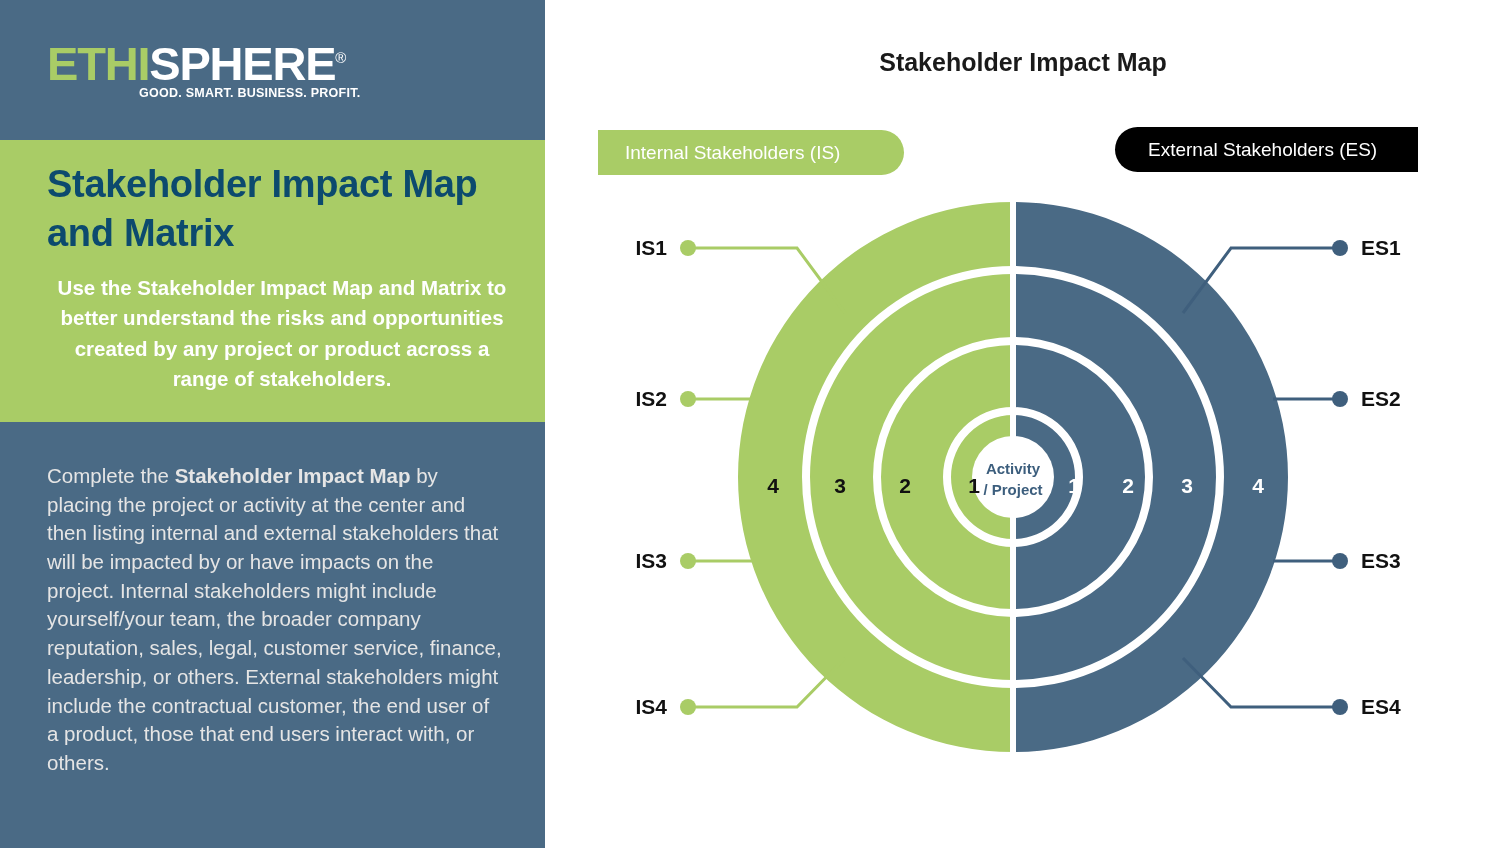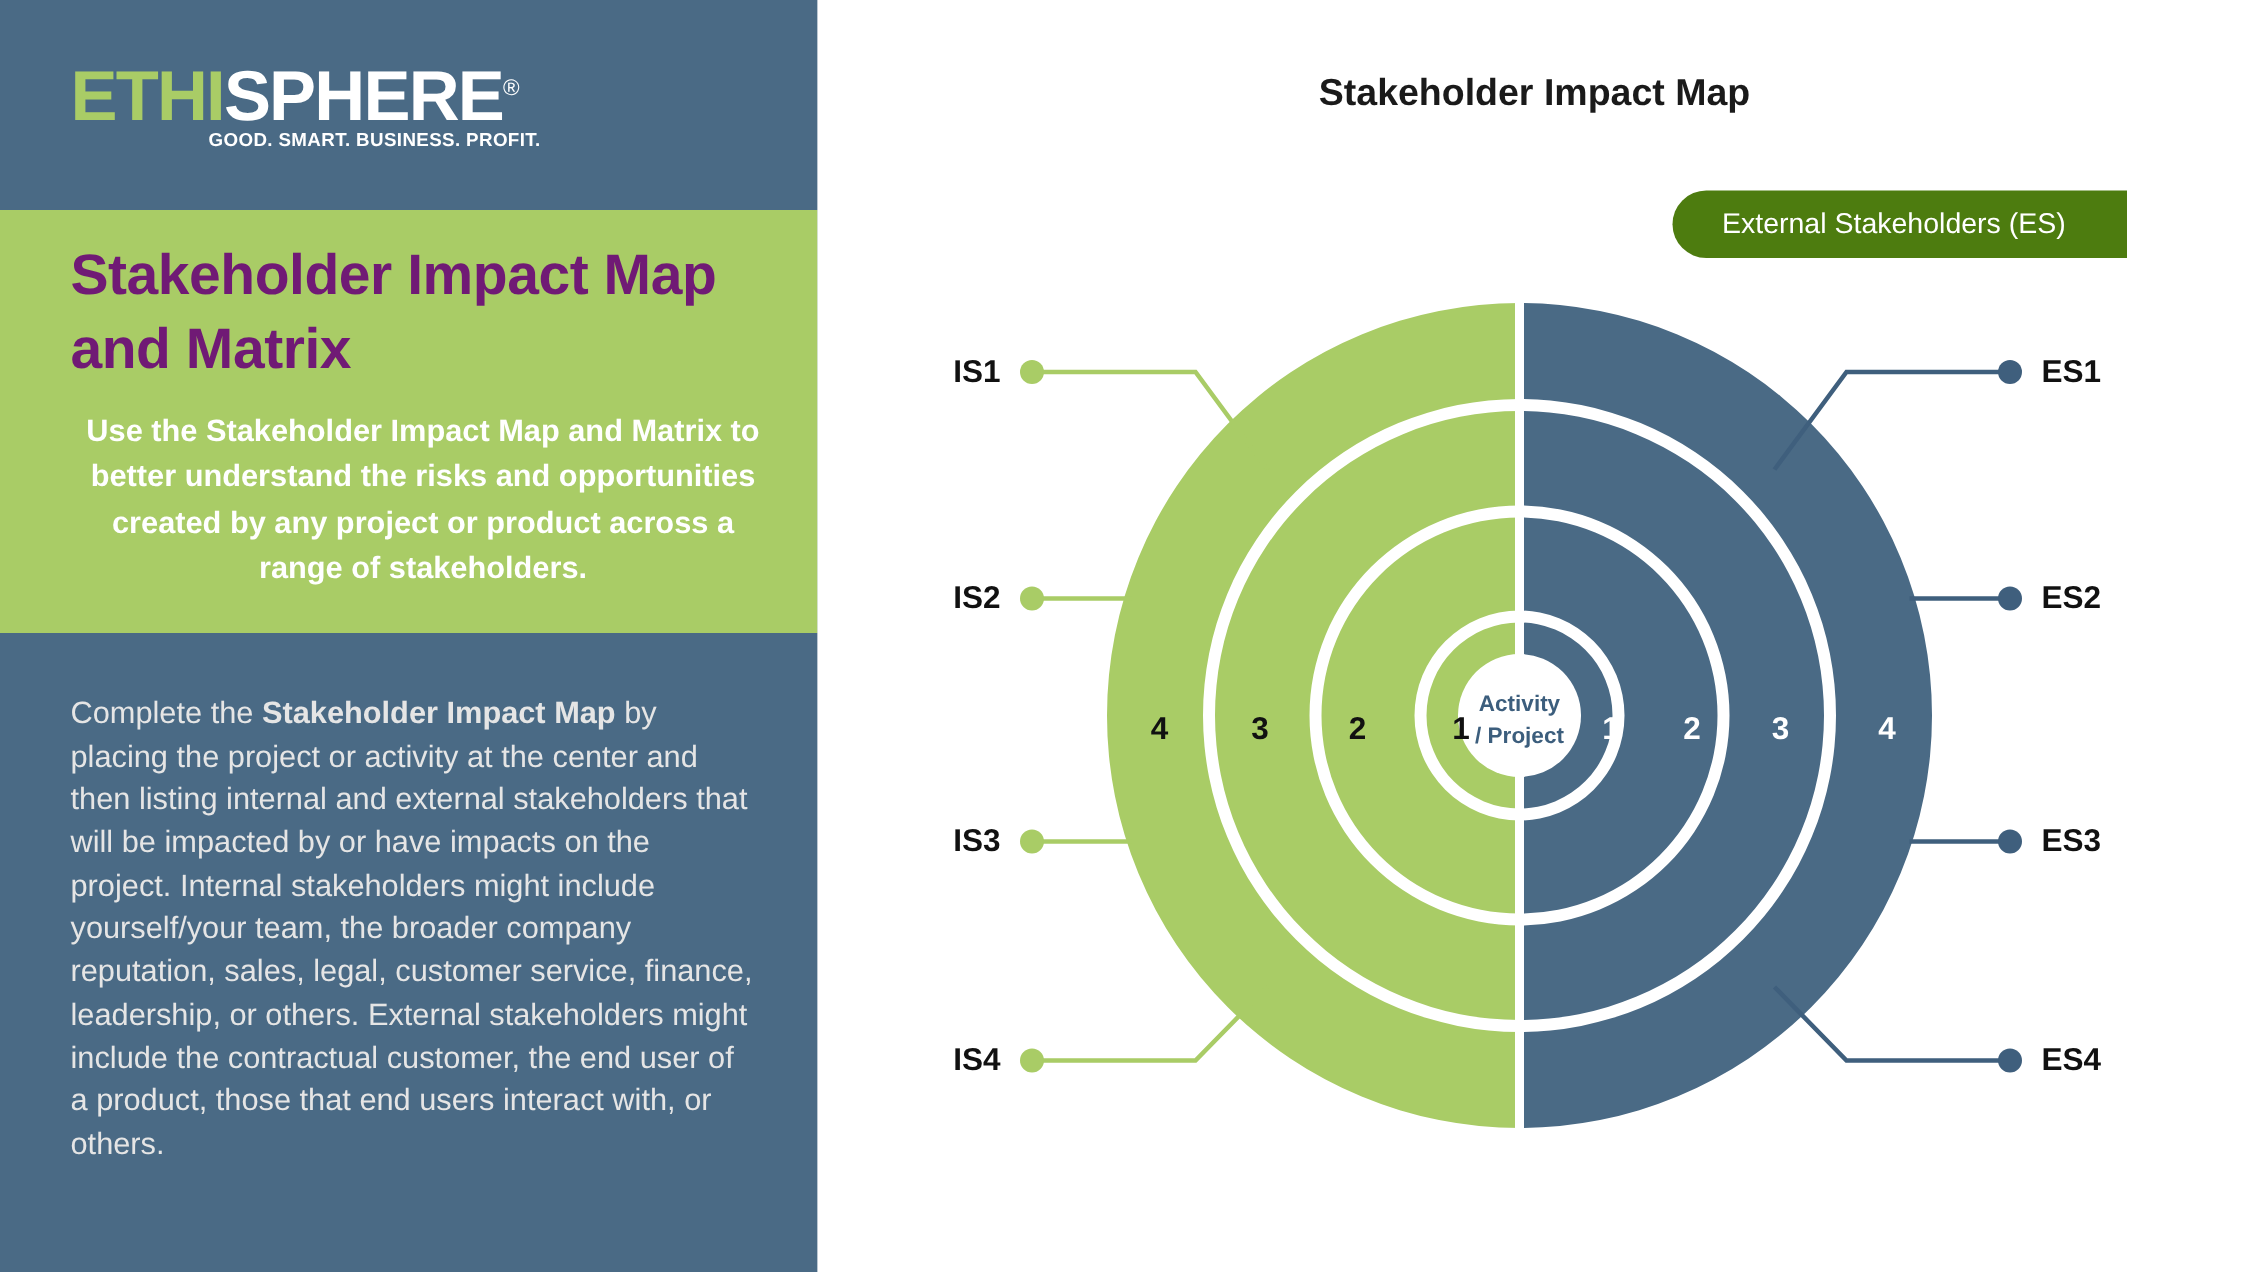--- a/index.html
+++ b/index.html
@@ -67,21 +67,21 @@
     left: 0; top: 140px;
     width: 545px;
     height: 282px;
     background: #a9cc66;
   }
   .headline {
     position: absolute;
     left: 47px;
     top: 20px;
     width: 450px;
-    color: #701a75;
+    color: #0c4a6e;
     font-size: 38px;
     font-weight: bold;
     line-height: 1.28;
     letter-spacing: -0.3px;
   }
   .subtext {
     position: absolute;
     left: 47px;
     top: 133px;
     width: 470px;
@@ -144,21 +144,21 @@
     top: 130px;
     width: 306px;
     background: #a9cc66;
     border-radius: 0 24px 24px 0;
     padding-left: 27px;
   }
   .pill-external {
     left: 570px;
     top: 127px;
     width: 303px;
-    background: #4d7c0f;
+    background: #000000;
     border-radius: 24px 0 0 24px;
     padding-left: 33px;
   }
 
   svg.rings {
     position: absolute;
     left: 0; top: 0;
     width: 956px;
     height: 848px;
   }
@@ -210,20 +210,23 @@
 
     <div class="body-block">
       <div class="body-text"><span>Complete the </span><b>Stakeholder Impact Map</b><span> by placing the project or activity at the center and then listing internal and external stakeholders that will be impacted by or have impacts on the project. Internal stakeholders might include yourself/your team, the broader company reputation, sales, legal, customer service, finance, leadership, or others. External stakeholders might include the contractual customer, the end user of a product, those that end users interact with, or others.</span></div>
     </div>
   </div>
 
   <div class="diagram-area">
 
     <div class="chart-title">Stakeholder Impact Map</div>
 
+    <div class="pill pill-internal">
+      <span>Internal Stakeholders (IS)</span>
+    </div>
     <div class="pill pill-external">
       <span>External Stakeholders (ES)</span>
     </div>
 
     <svg class="rings" viewBox="0 0 956 848">
 
       <g>
 
         <path fill="#a9cc66" d="M 468 202 A 275 275 0 0 0 468 752 L 468 688 A 211 211 0 0 1 468 266 Z"></path>
 

